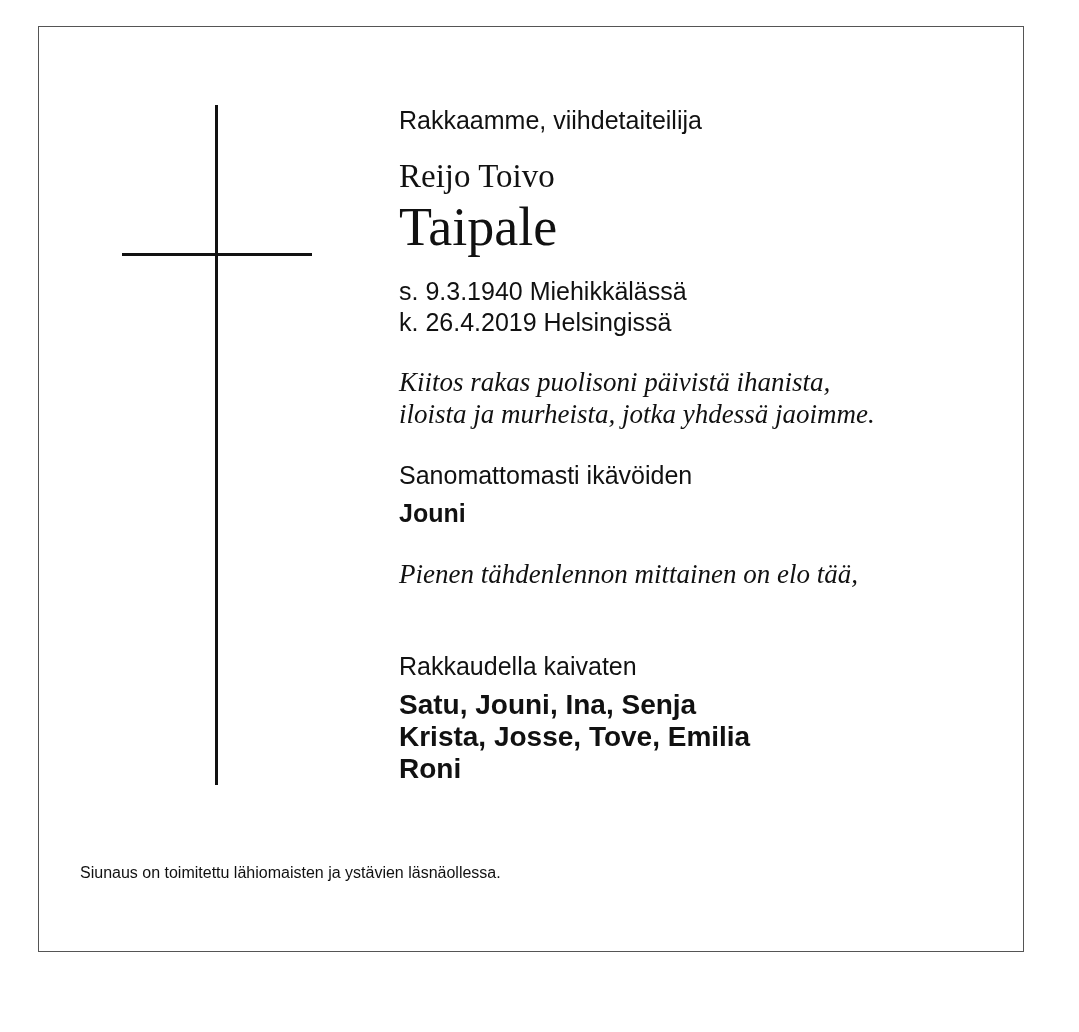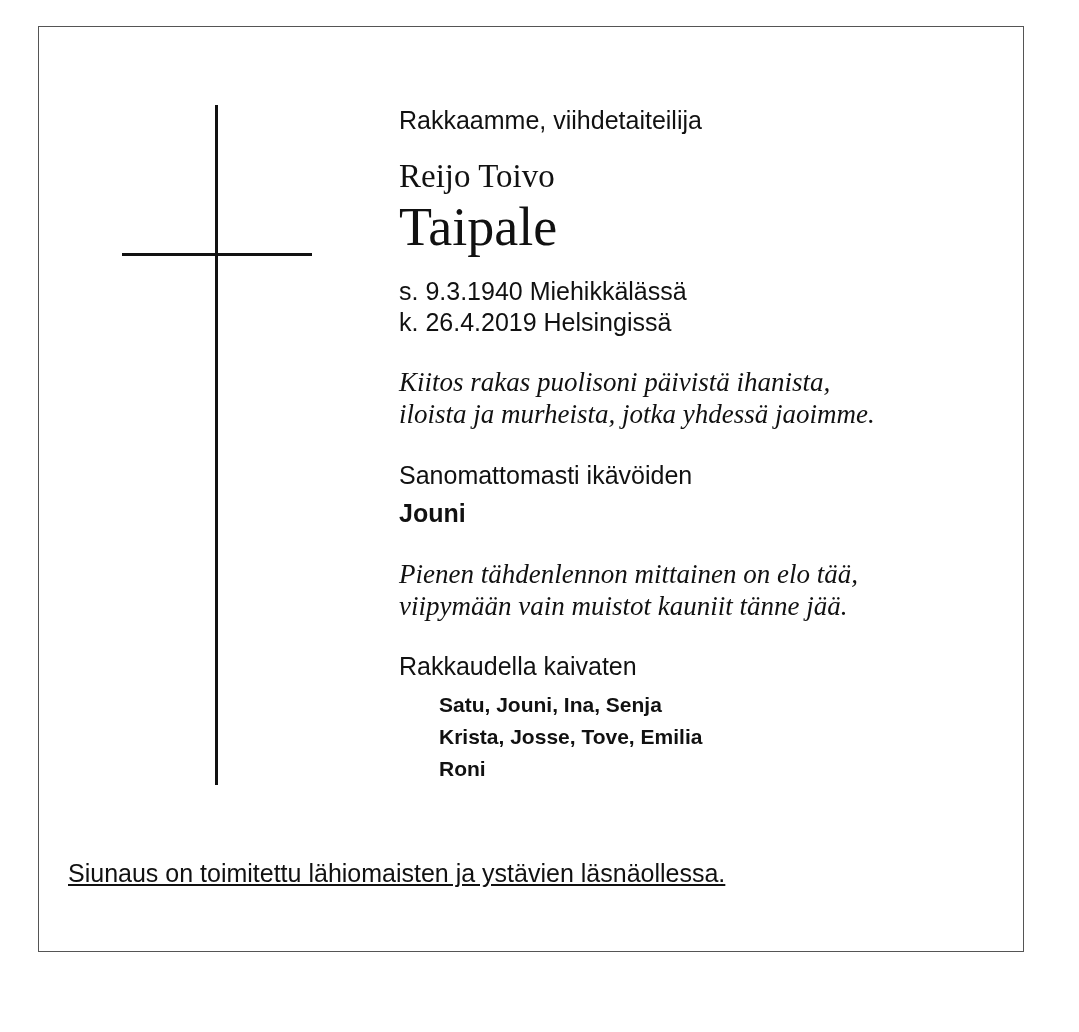--- a/index.html
+++ b/index.html
@@ -13,22 +13,22 @@
   .intro { top:106px; font-size:25px; }
   .given { top:158px; font-size:33px; }
   .surname { top:196px; font-size:54px; }
   .dates { top:276px; font-size:25px; line-height:31px; }
   .verse { font-style:italic; font-size:27px; line-height:32px; }
   .verse1 { top:366px; }
   .mourn1 { top:461px; font-size:25px; }
   .name1 { top:499px; font-size:25px; font-weight:bold; }
   .verse2 { top:558px;font-style:italic; }
   .mourn2 { top:652px; font-size:25px; }
-  .names2 { top:689px; font-size:21px; font-weight:bold; line-height:32px;margin-left:40px; }
-  .footer { position:absolute; left:68px; top:857px; font-size:25px; line-height:32px; white-space:nowrap;text-decoration:underline; }
+  .names2 { top:689px; font-size:28px; font-weight:bold; line-height:32px; }
+  .footer { position:absolute; left:80px; top:857px; font-size:16px; line-height:32px; white-space:nowrap; }
   .line { display:block; }
 </style>
 </head>
 <body>
 
 <div class="frame"></div>
 
 <div>
   <div class="cross-v"></div>
   <div class="cross-h"></div>
@@ -46,21 +46,20 @@
 <div class="t serif verse verse1">
   <span class="line">Kiitos rakas puolisoni päivistä ihanista,</span>
   <span class="line">iloista ja murheista, jotka yhdessä jaoimme.</span>
 </div>
 
 <div class="t sans mourn1">Sanomattomasti ikävöiden</div>
 <div class="t sans name1">Jouni</div>
 
 <div class="t serif verse verse2">
   <span class="line">Pienen tähdenlennon mittainen on elo tää,</span>
-  <span class="line">viipymään vain muistot kauniit tänne jää.</span>
 </div>
 
 <div class="t sans mourn2">Rakkaudella kaivaten</div>
 <div class="t sans names2">
   <span class="line">Satu, Jouni, Ina, Senja</span>
   <span class="line">Krista, Josse, Tove, Emilia</span>
   <span class="line">Roni</span>
 </div>
 
 <div class="footer sans">

